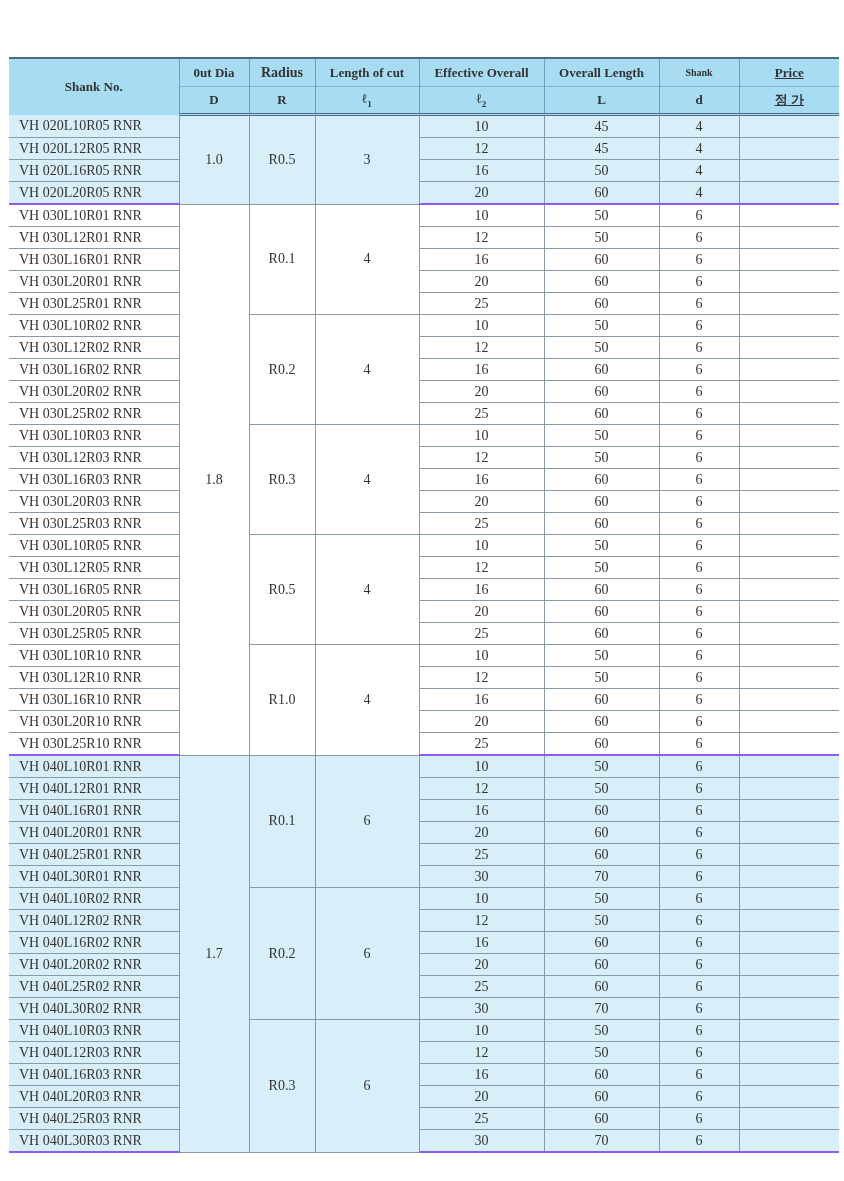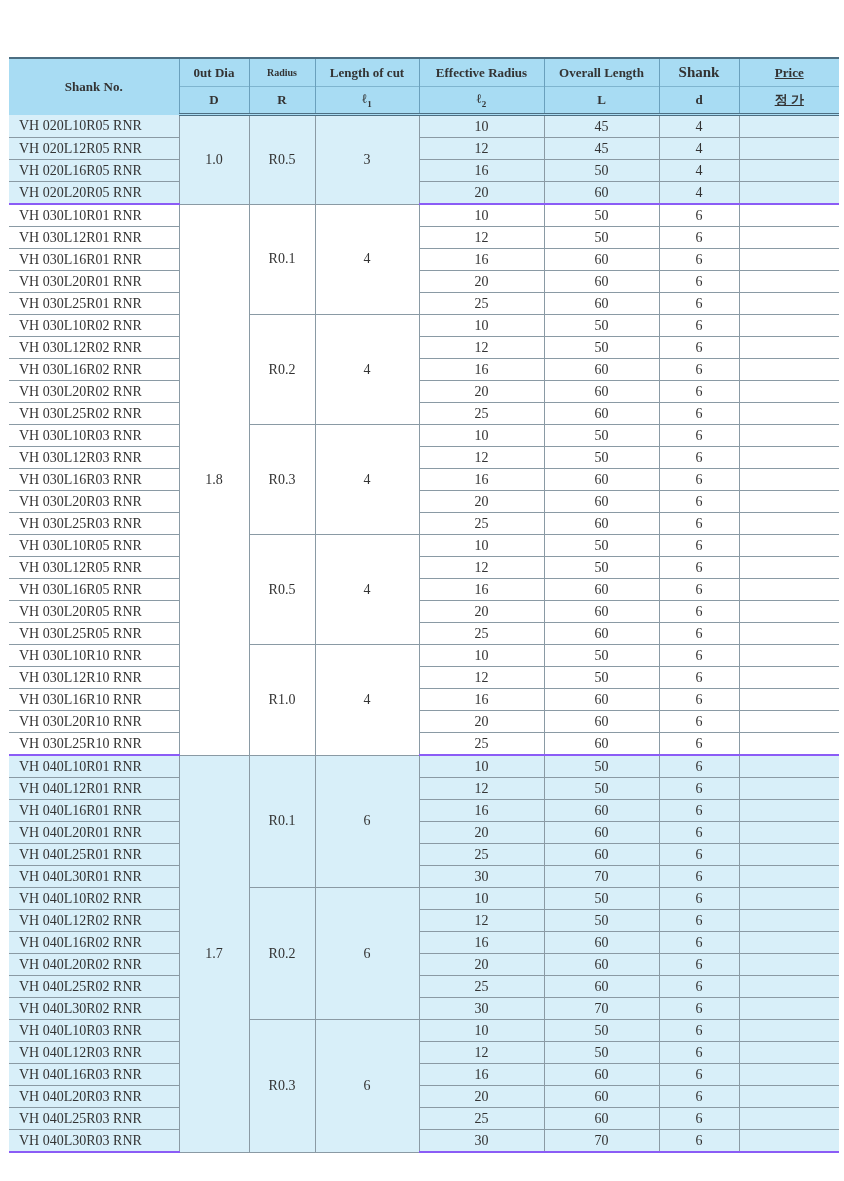--- a/index.html
+++ b/index.html
@@ -26,25 +26,25 @@
       <col style="width:104px">
     <col style="width:125px">
       <col style="width:115px">
       <col style="width:80px">
       <col style="width:100px">
   </colgroup>
   <thead>
     <tr class="r1">
       <th rowspan="2">Shank No.</th>
       <th>0ut Dia</th>
-      <th style="font-size:10px">Radius</th>
+      <th style="font-size:14px">Radius</th>
       <th>Length of cut</th>
-      <th>Effective Radius</th>
+      <th>Effective Overall</th>
       <th>Overall Length</th>
-      <th style="font-size:15px">Shank</th>
+      <th style="font-size:10px">Shank</th>
       <th>Price</th>
     </tr>
     <tr class="r2">
       <th>D</th>
       <th>R</th>
       <th><span>ℓ</span><span class="sub">1</span></th>
       <th><span>ℓ</span><span class="sub">2</span></th>
       <th>L</th>
       <th>d</th>
       <th>정 가</th>

